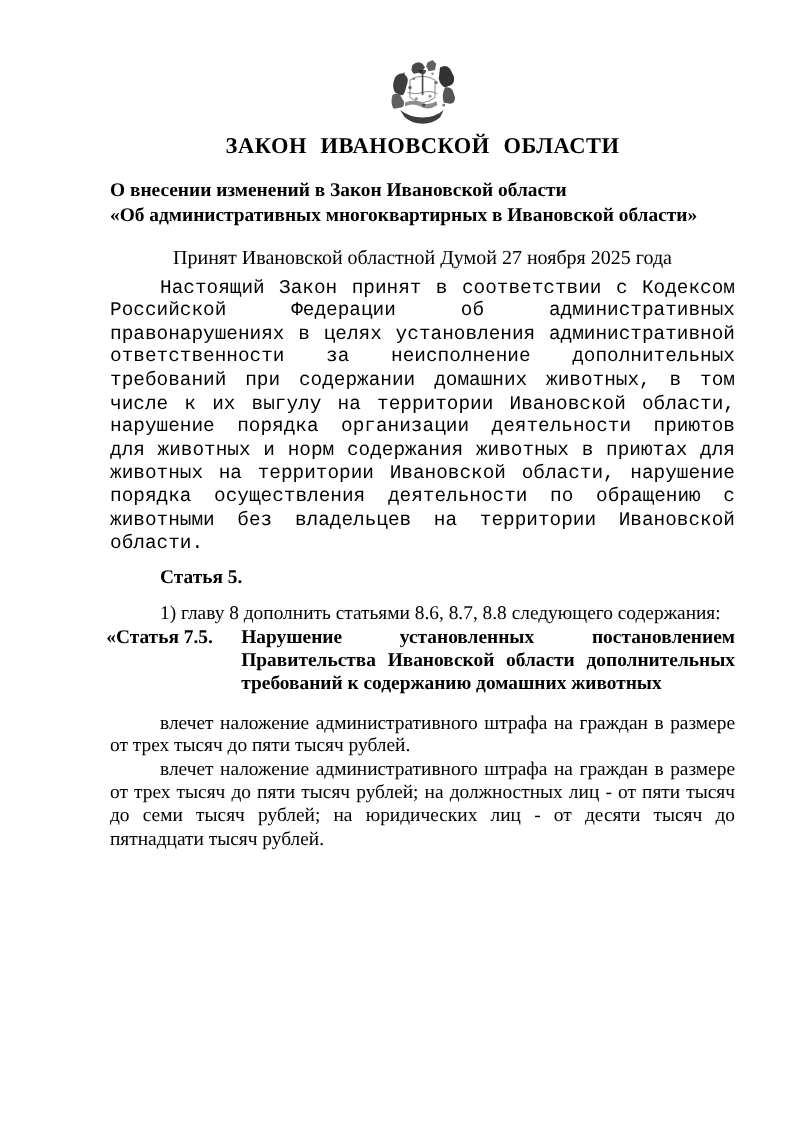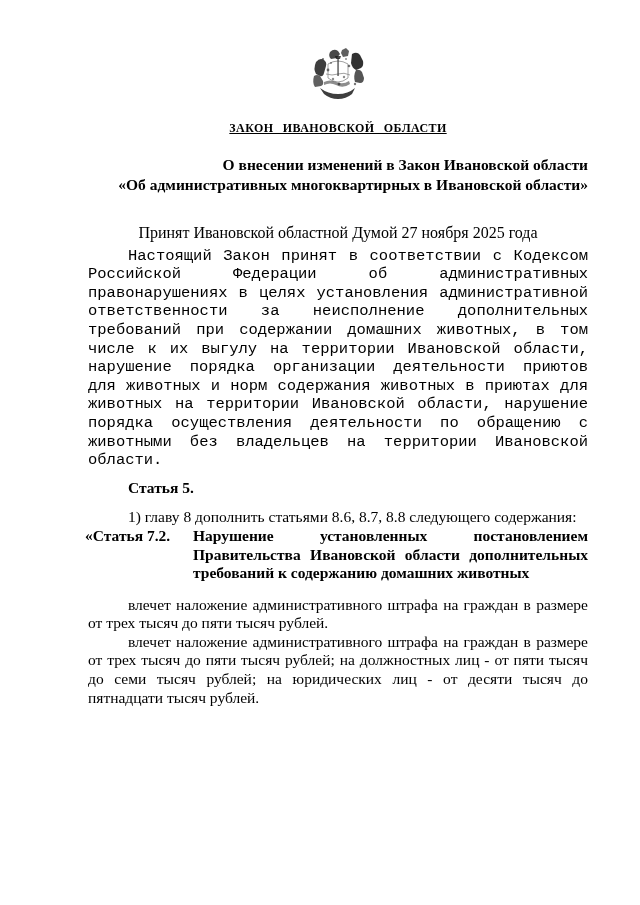--- a/index.html
+++ b/index.html
@@ -22,38 +22,37 @@
     font-size:15.5px;
     line-height:18.6px;
   }
   .emblem-wrap{
     margin-top:46px;
     text-align:center;
     height:56px;
   }
   .emblem-wrap svg{display:inline-block;}
   .doc-title{
-    margin-top:16px;
+    margin-top:4px;
     text-align:center;
     font-weight:bold;
-    font-size:12px;
+    font-size:18px;
     line-height:21px;
     word-spacing:6px;
     letter-spacing:0.4px;
-    text-decoration:underline;
   }
   .doc-subtitle{
     margin-top:16px;
-    text-align:right;
+    text-align:left;
     font-weight:bold;
     font-size:15.5px;
     line-height:20px;
   }
   .adopted{
-    margin-top:29px;
+    margin-top:15px;
     text-align:center;
     font-size:16px;
   }
   .para{
     margin:0;
     text-indent:40px;
     text-align:justify;
   }
   .preamble{margin-top:4px;font-family:Liberation Mono, monospace;}
   .article1{
@@ -126,21 +125,21 @@
     <div class="adopted">Принят Ивановской областной Думой 27 ноября 2025 года</div>
 
     <p class="para preamble">Настоящий Закон принят в соответствии с Кодексом Российской Федерации об административных правонарушениях в целях установления административной ответственности за неисполнение дополнительных требований при содержании домашних животных, в том числе к их выгулу на территории Ивановской области, нарушение порядка организации деятельности приютов для животных и норм содержания животных в приютах для животных на территории Ивановской области, нарушение порядка осуществления деятельности по обращению с животными без владельцев на территории Ивановской области.</p>
 
     <p class="article1">Статья 5.</p>
 
 
     <p class="para">1) главу 8 дополнить статьями 8.6, 8.7, 8.8 следующего содержания:</p>
 
     <div class="art-heading">
-      <span class="art-label">«Статья 7.2.</span>
+      <span class="art-label">«Статья 7.5.</span>
       <div class="art-title">Нарушение установленных постановлением Правительства Ивановской области дополнительных требований к содержанию домашних животных</div>
     </div>
 
     <p class="para">влечет наложение административного штрафа на граждан в размере от трех тысяч до пяти тысяч рублей.</p>
     <p class="para">влечет наложение административного штрафа на граждан в размере от трех тысяч до пяти тысяч рублей; на должностных лиц - от пяти тысяч до семи тысяч рублей; на юридических лиц - от десяти тысяч до пятнадцати тысяч рублей.</p>
 
   </div>
 </div>
 
 </body></html>

